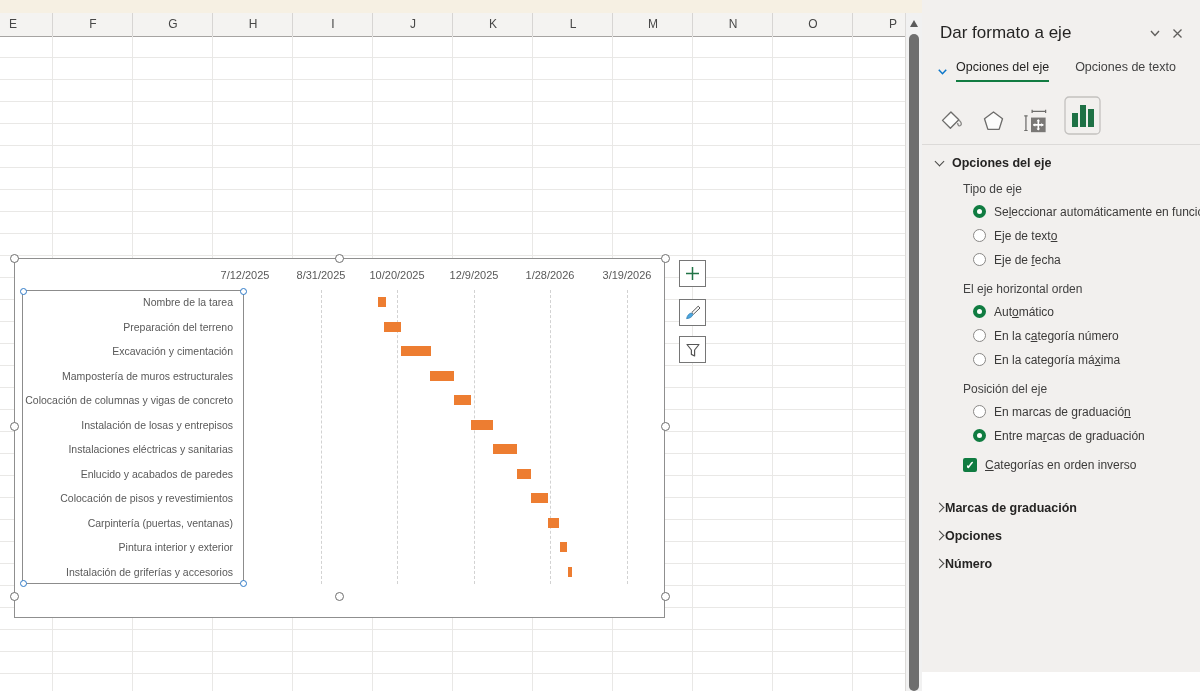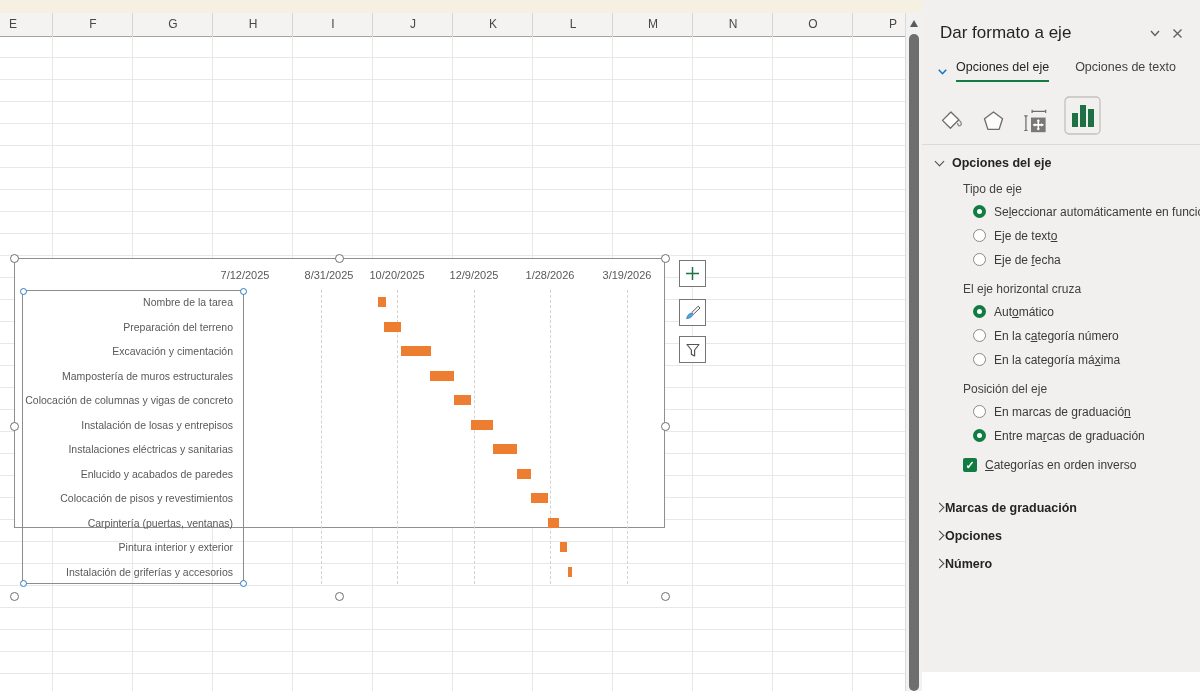--- a/index.html
+++ b/index.html
@@ -13,21 +13,21 @@
   #colHeaders{left:0;top:0;width:905px;height:23px;background:#f4f3f1;
     border-bottom:1px solid #a6a4a2;
     background-image:repeating-linear-gradient(to right,transparent 0 52px,#d7d5d3 52px 53px,transparent 53px 80px);}
   .colL{position:absolute;top:4px;transform:translateX(-50%);font-size:12px;color:#474747;}
   #gridBody{left:0;top:23px;width:905px;height:655px;
     background-image:
       repeating-linear-gradient(to bottom,transparent 0 21px,#e9e8e6 21px 22px),
       repeating-linear-gradient(to right,transparent 0 52px,#e9e8e6 52px 53px,transparent 53px 80px);}
 
   
-  #chart{left:14px;top:258px;width:651px;height:270px;background:#fff;
+  #chart{left:14px;top:258px;width:651px;height:360px;background:#fff;
          border:1px solid #8f8f8f;box-sizing:border-box;}
   .dateL{position:absolute;top:10px;transform:translateX(-50%);font-size:11px;color:#595959;white-space:nowrap;}
   #axisBox{position:absolute;left:7px;top:31px;width:222px;height:294px;
            border:1px solid #8c8c8c;box-sizing:border-box;}
   .bdot{position:absolute;width:7px;height:7px;border-radius:50%;background:#fff;
         border:1.5px solid #2f7ac7;box-sizing:border-box;}
   .taskL{position:absolute;left:0;width:218px;height:24.5px;line-height:24.5px;
          text-align:right;font-size:10.5px;color:#595959;white-space:nowrap;}
   .gridline{position:absolute;top:31px;height:294px;width:0;
             border-left:1px dashed #d2d2d2;}
@@ -94,21 +94,21 @@
       <span class="colL" style="left: 733px;">N</span>
       <span class="colL" style="left: 813px;">O</span>
       <span class="colL" style="left: 893px;">P</span>
     </div>
   <div class="abs" id="gridBody"></div>
 </div>
 
 <div class="abs" id="chart">
   <div id="dateAxis">
       <span class="dateL" style="left: 230px;">7/12/2025</span>
-      <span class="dateL" style="left: 306px; margin-left: 8px;">8/31/2025</span>
+      <span class="dateL" style="left: 306px;">8/31/2025</span>
       <span class="dateL" style="left: 382px;">10/20/2025</span>
       <span class="dateL" style="left: 459px;">12/9/2025</span>
       <span class="dateL" style="left: 535px;">1/28/2026</span>
       <span class="dateL" style="left: 612px;">3/19/2026</span>
     </div>
   <div id="gridlines">
       <div class="gridline" style="left: 306px;"></div>
       <div class="gridline" style="left: 382px;"></div>
       <div class="gridline" style="left: 459px;"></div>
       <div class="gridline" style="left: 535px;"></div>
@@ -253,21 +253,21 @@
       <div class="optRow">
         <span class="radio"></span>
         <span class="optLabel">Eje de text<u>o</u></span>
       </div>
       <div class="optRow">
         <span class="radio"></span>
         <span class="optLabel">Eje de <u>f</u>echa</span>
       </div>
     </div>
 
-  <div class="grpLabel" style="margin-left:41px;margin-top:10px">El eje horizontal cruza</div>
+  <div class="grpLabel" style="margin-left:41px;margin-top:10px">El eje horizontal orden</div>
   <div>
       <div class="optRow">
         <span class="radio sel"></span>
         <span class="optLabel">Aut<u>o</u>mático</span>
       </div>
       <div class="optRow">
         <span class="radio"></span>
         <span class="optLabel">En la c<u>a</u>tegoría número</span>
       </div>
       <div class="optRow">

